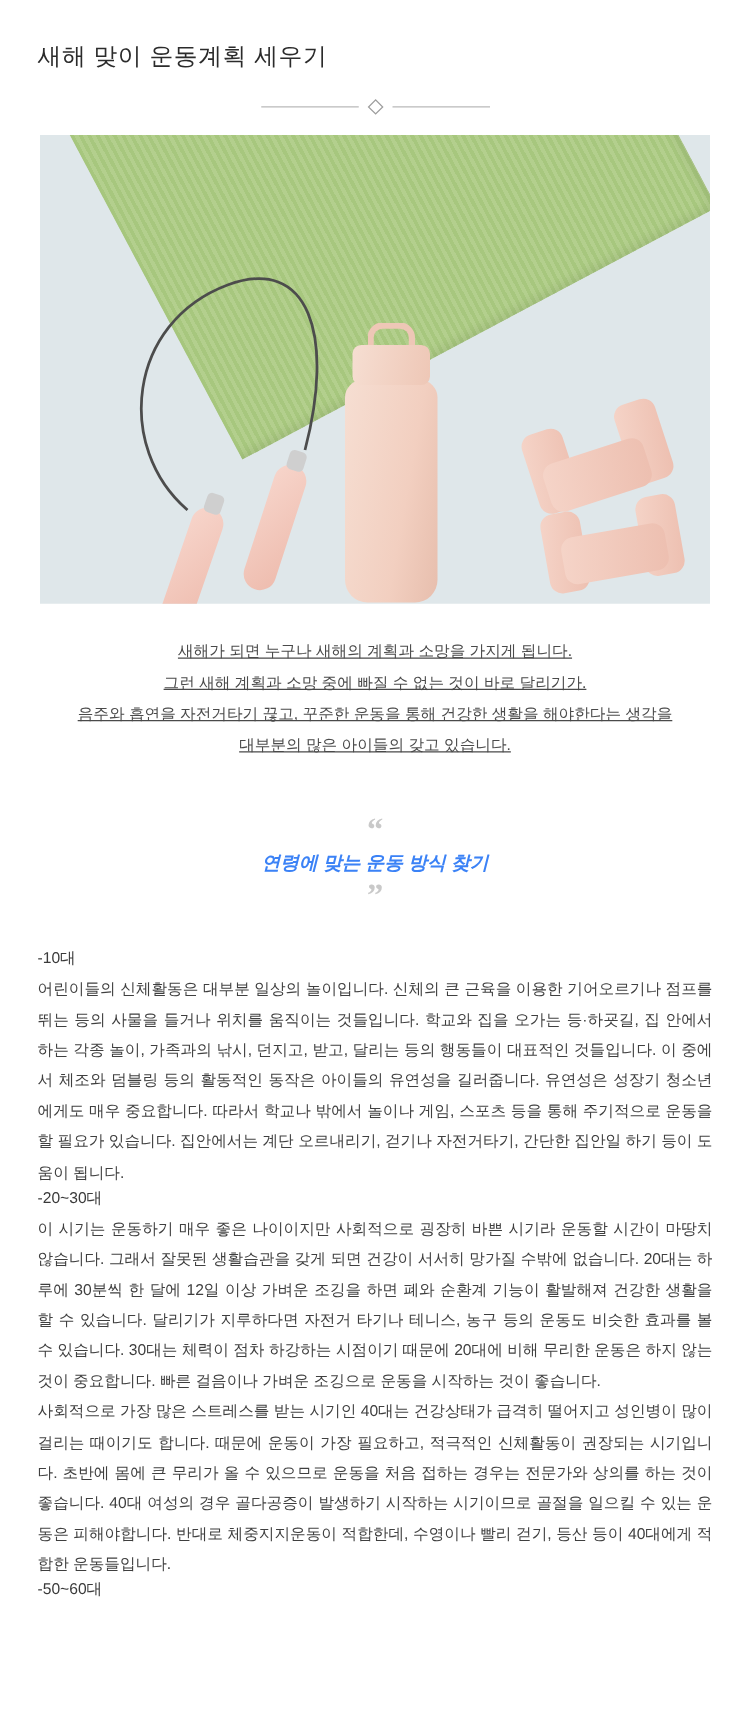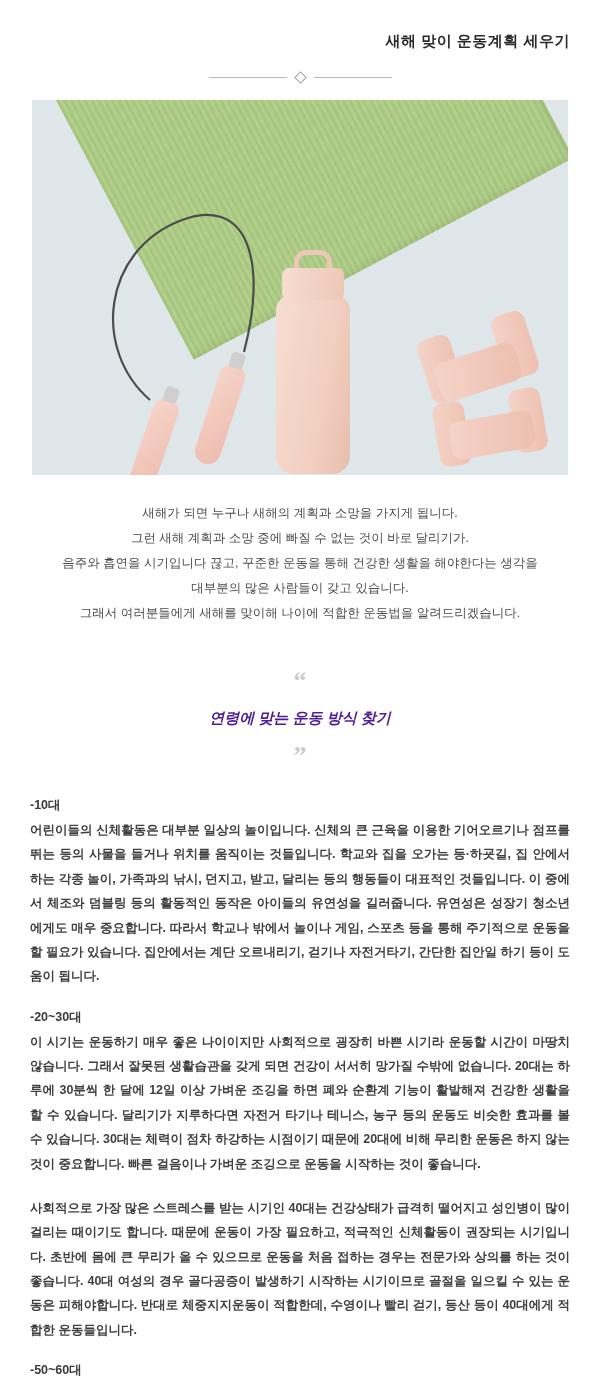--- a/index.html
+++ b/index.html
@@ -12,23 +12,23 @@
     width: 600px;
     min-height: 1380px;
     font-family: "Liberation Sans", sans-serif;
     color: #3a3a3a;
   }
   .page {
     width: 600px;
     padding: 0 0 30px 0;
   }
   .title {
-    text-align: right;
-    font-size: 15px;
-    font-weight: bold;
+    text-align: left;
+    font-size: 19px;
+    font-weight: normal;
     color: #2b2b2b;
     letter-spacing: 0.5px;
     padding: 20px 30px 0 30px;
     line-height: 1.4;
   }
   .divider {
     display: flex;
     align-items: center;
     justify-content: center;
     margin: 22px 0 18px 0;
@@ -118,55 +118,54 @@
   .db-b-w1 { left: 404px; top: 302px; width: 32px; height: 64px; transform: rotate(-10deg); }
   .db-b-w2 { left: 480px; top: 288px; width: 32px; height: 64px; transform: rotate(-10deg); }
 
   .intro {
     text-align: center;
     padding: 26px 44px 8px 44px;
     font-size: 12.5px;
     line-height: 2.0;
     color: #4a4a4a;
   }
-  .intro p { margin: 0; }
+  .intro p { margin: 0; text-decoration: underline; }
 
   .quote-block {
     text-align: center;
     padding: 34px 0 10px 0;
   }
   .quote-mark {
     font-size: 26px;
     color: #c9c9c9;
     font-family: "Liberation Serif", serif;
     line-height: 1;
     font-weight: bold;
   }
   .quote-text {
     font-size: 15px;
     font-weight: bold;
-    color: #4c1d95;
+    color: #3b82f6;
     font-style: italic;
-    margin: 15px 0;
-  }
-
-  .section { padding: 0 30px; margin-top: 20px; }
+    margin: 4px 0;
+  }
+
+  .section { padding: 0 30px; }
   .section h3 {
     font-size: 12.5px;
-    font-weight: bold;
+    font-weight: normal;
     color: #3a3a3a;
     margin: 0 0 4px 0;
   }
   .section p {
     margin: 0;
     font-size: 12.5px;
     line-height: 1.95;
     color: #3f3f3f;
     text-align: justify;
-    font-weight: bold;
   }
   .sec-first { margin-top: 18px; }
 </style>
 </head>
 <body>
 
 <div class="page">
 
   <h1 class="title">새해 맞이 운동계획 세우기</h1>
 
@@ -196,23 +195,22 @@
     <div class="dumbbell db-a-w2"></div>
     <div class="dumbbell db-a"></div>
     <div class="dumbbell db-b-w1"></div>
     <div class="dumbbell db-b-w2"></div>
     <div class="dumbbell db-b"></div>
   </div>
 
   <div class="intro">
     <p>새해가 되면 누구나 새해의 계획과 소망을 가지게 됩니다.</p>
     <p>그런 새해 계획과 소망 중에 빠질 수 없는 것이 바로 달리기가.</p>
-    <p>음주와 흡연을 시기입니다 끊고, 꾸준한 운동을 통해 건강한 생활을 해야한다는 생각을</p>
-    <p>대부분의 많은 사람들이 갖고 있습니다.</p>
-    <p>그래서 여러분들에게 새해를 맞이해 나이에 적합한 운동법을 알려드리겠습니다.</p>
+    <p>음주와 흡연을 자전거타기 끊고, 꾸준한 운동을 통해 건강한 생활을 해야한다는 생각을</p>
+    <p>대부분의 많은 아이들의 갖고 있습니다.</p>
   </div>
 
   <div class="quote-block">
     <div class="quote-mark">“</div>
     <div class="quote-text">연령에 맞는 운동 방식 찾기</div>
     <div class="quote-mark">”</div>
   </div>
 
   <div class="section sec-first">
     <h3>-10대</h3>

